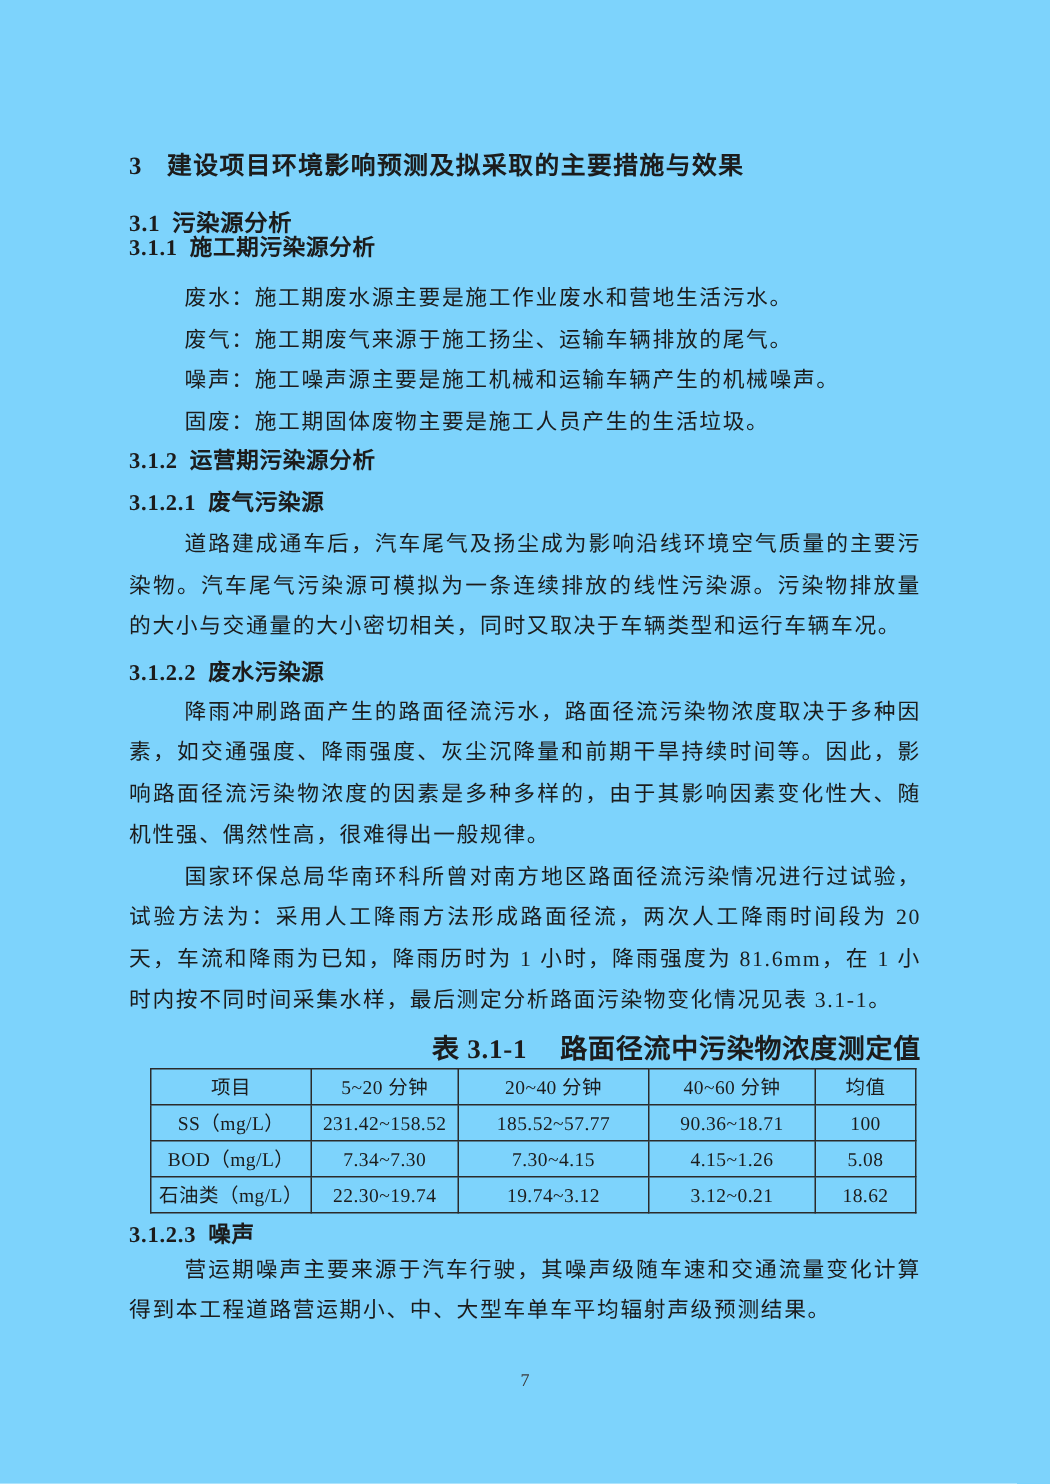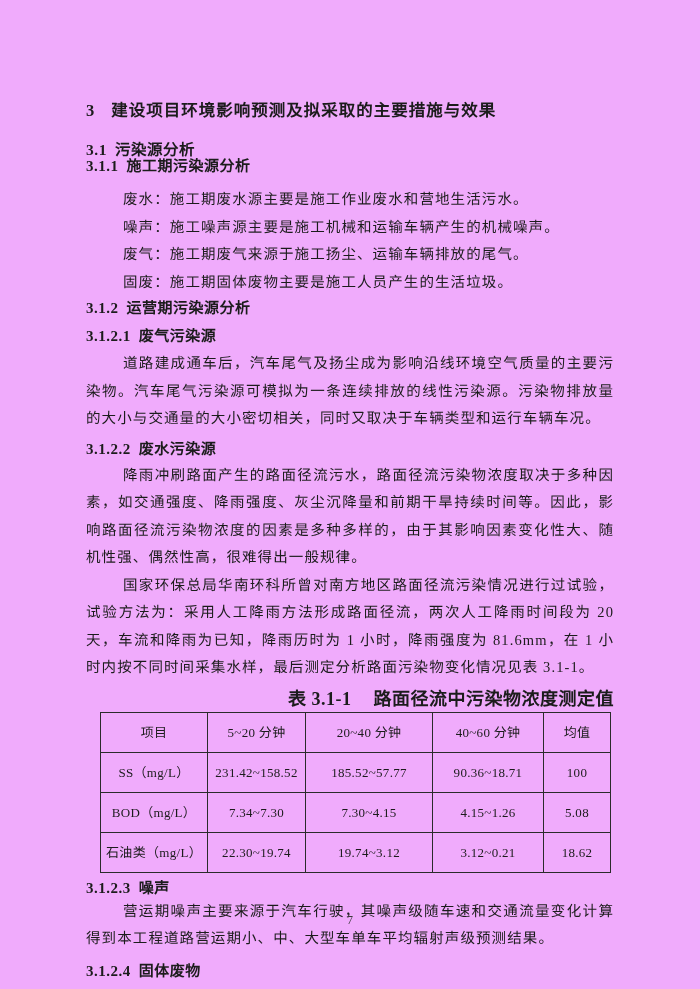--- a/index.html
+++ b/index.html
@@ -6,21 +6,21 @@
   html, body { background: #ffffff; }
   body {
     width: 700px; height: 989px;
     font-family: "Liberation Serif", "DejaVu Serif", serif;
     color: #1c1c1c;
     overflow: hidden;
   }
   .page {
     position: relative;
     width: 700px; height: 989px;
-    background: #f0abfc;
+    background: #7dd3fc;
     padding: 101px 86px 0 86px;
   }
   .chapter-heading {
     font-size: 16.5px; font-weight: 700; line-height: 20px;
     letter-spacing: 1px;
   }
   .chapter-heading .num { margin-right: 16px; }
   .h-sec {
     font-size: 15.5px; font-weight: 700; line-height: 16px;
     margin-top: 21px; letter-spacing: 0.5px;
@@ -60,21 +60,21 @@
     width: 510px;
     margin: 4px 0 0 14px;
     font-size: 13px;
   }
   table.data-table th, table.data-table td {
     border: 1px solid #2b2b2b;
     height: 17px;
     text-align: center;
     vertical-align: middle;
     font-weight: 400;
-    padding: 12px 2px;
+    padding: 4px 2px;
     line-height: 15px;
     letter-spacing: 0.3px;
     overflow: hidden; white-space: nowrap;
   }
   .page-number {
     position: absolute;
     left: 0; right: 0; top: 913px;
     text-align: center;
     font-size: 12px; color: #3a3a3a;
   }
@@ -91,22 +91,22 @@
   <h2 class="h-sec">
     <span class="num">3.1</span><span>污染源分析</span>
   </h2>
 
   <h3 class="h-sub h-3-1-1">
     <span class="num">3.1.1</span><span>施工期污染源分析</span>
   </h3>
 
   <div class="intro-block">
     <p class="body-line">废水：施工期废水源主要是施工作业废水和营地生活污水。</p>
+    <p class="body-line">废气：施工期废气来源于施工扬尘、运输车辆排放的尾气。</p>
     <p class="body-line">噪声：施工噪声源主要是施工机械和运输车辆产生的机械噪声。</p>
-    <p class="body-line">废气：施工期废气来源于施工扬尘、运输车辆排放的尾气。</p>
     <p class="body-line">固废：施工期固体废物主要是施工人员产生的生活垃圾。</p>
   </div>
 
   <h3 class="h-sub h-3-1-2">
     <span class="num">3.1.2</span><span>运营期污染源分析</span>
   </h3>
 
   <h4 class="h-sub h-3-1-2-1">
     <span class="num">3.1.2.1</span><span>废气污染源</span>
   </h4>
@@ -165,19 +165,16 @@
       </tr>
     </tbody>
   </table>
 
   <h4 class="h-sub h-3-1-2-3">
     <span class="num">3.1.2.3</span><span>噪声</span>
   </h4>
 
   <p class="para p-noise">营运期噪声主要来源于汽车行驶，其噪声级随车速和交通流量变化计算得到本工程道路营运期小、中、大型车单车平均辐射声级预测结果。</p>
 
-  <h4 class="h-sub h-3-1-2-4">
-    <span class="num">3.1.2.4</span><span>固体废物</span>
-  </h4>
 
   <div class="page-number">7</div>
 
 </div>
 
 </body></html>

